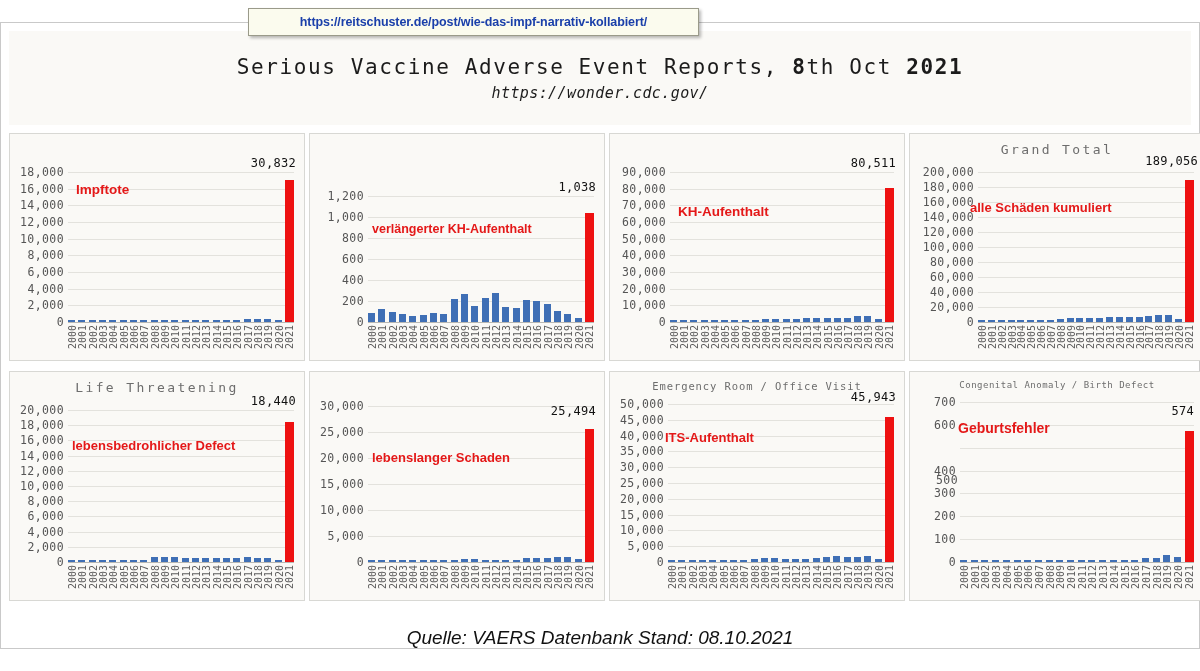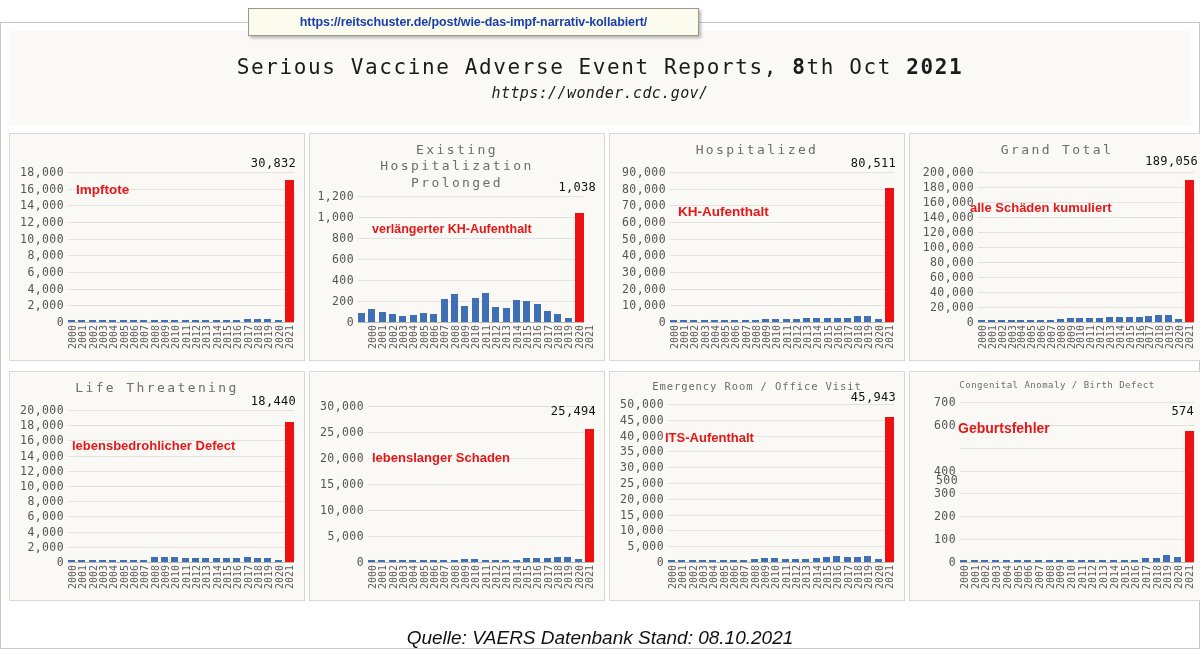--- a/index.html
+++ b/index.html
@@ -289,22 +289,21 @@
             <div class="xlab">2016</div>
             <div class="xlab">2017</div>
             <div class="xlab">2018</div>
             <div class="xlab">2019</div>
             <div class="xlab">2020</div>
             <div class="xlab">2021</div>
           </div>
         </div>
       </div>
       <div class="chart-panel ">
-        <div class="chart-title">Existing<br>Hospitalization<br>Prolonged</div>
-        <div class="plot" style="left: 48px; top: 62px; width: 226px; height: 126px;">
+        <div class="plot" style="left: 58px; top: 62px; width: 226px; height: 126px;">
           <div class="gridline" style="top: 0px;"></div>
           <div class="ytick" style="top: 0px; right: 230px;">1,200</div>
           <div class="gridline" style="top: 21px;"></div>
           <div class="ytick" style="top: 21px; right: 230px;">1,000</div>
           <div class="gridline" style="top: 42px;"></div>
           <div class="ytick" style="top: 42px; right: 230px;">800</div>
           <div class="gridline" style="top: 63px;"></div>
           <div class="ytick" style="top: 63px; right: 230px;">600</div>
           <div class="gridline" style="top: 84px;"></div>
           <div class="ytick" style="top: 84px; right: 230px;">400</div>
@@ -360,21 +359,20 @@
             <div class="xlab">2016</div>
             <div class="xlab">2017</div>
             <div class="xlab">2018</div>
             <div class="xlab">2019</div>
             <div class="xlab">2020</div>
             <div class="xlab">2021</div>
           </div>
         </div>
       </div>
       <div class="chart-panel ">
-        <div class="chart-title">Hospitalized</div>
         <div class="plot" style="left: 60px; top: 38px; width: 224px; height: 150px;">
           <div class="gridline" style="top: 0px;"></div>
           <div class="ytick" style="top: 0px; right: 228px;">90,000</div>
           <div class="gridline" style="top: 16.6667px;"></div>
           <div class="ytick" style="top: 16.6667px; right: 228px;">80,000</div>
           <div class="gridline" style="top: 33.3333px;"></div>
           <div class="ytick" style="top: 33.3333px; right: 228px;">70,000</div>
           <div class="gridline" style="top: 50px;"></div>
           <div class="ytick" style="top: 50px; right: 228px;">60,000</div>
           <div class="gridline" style="top: 66.6667px;"></div>

